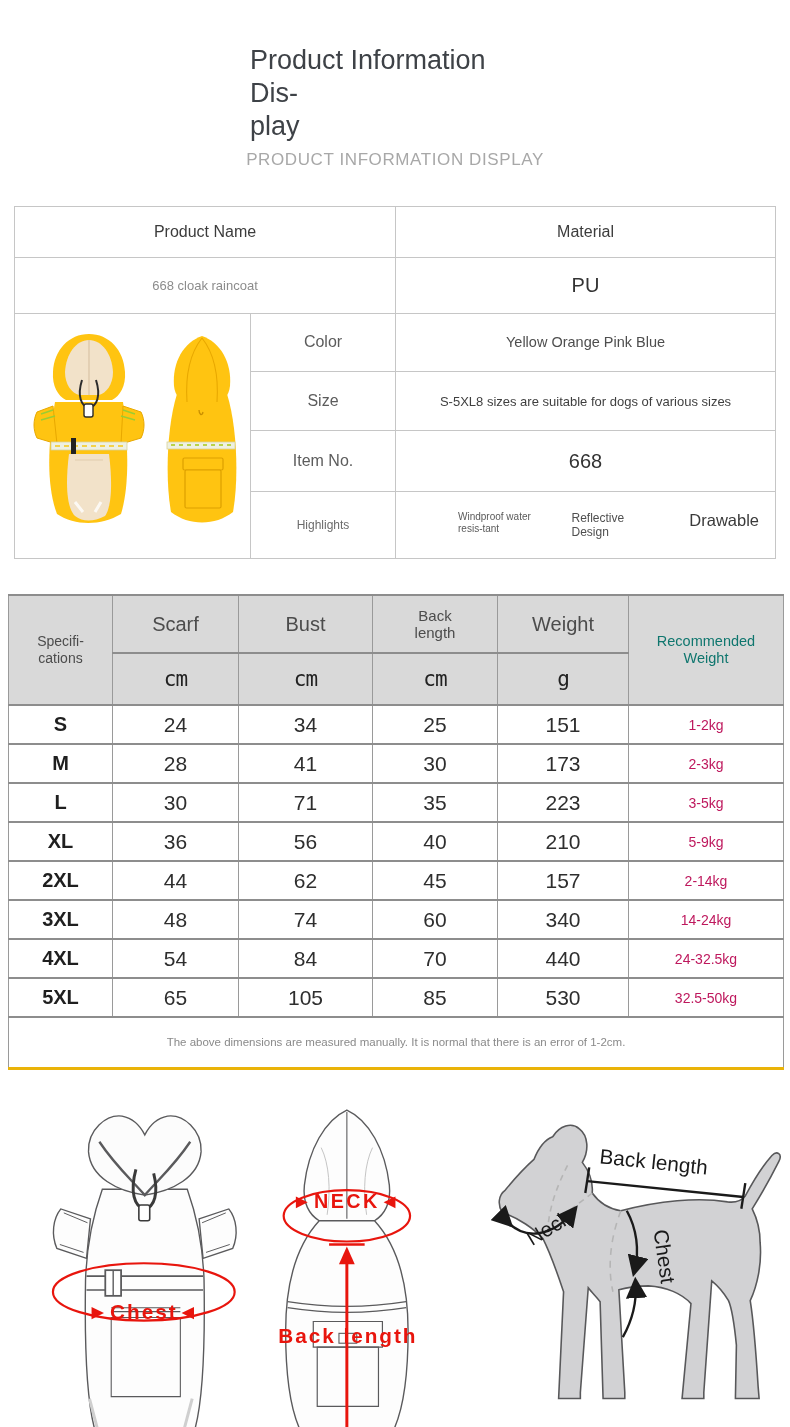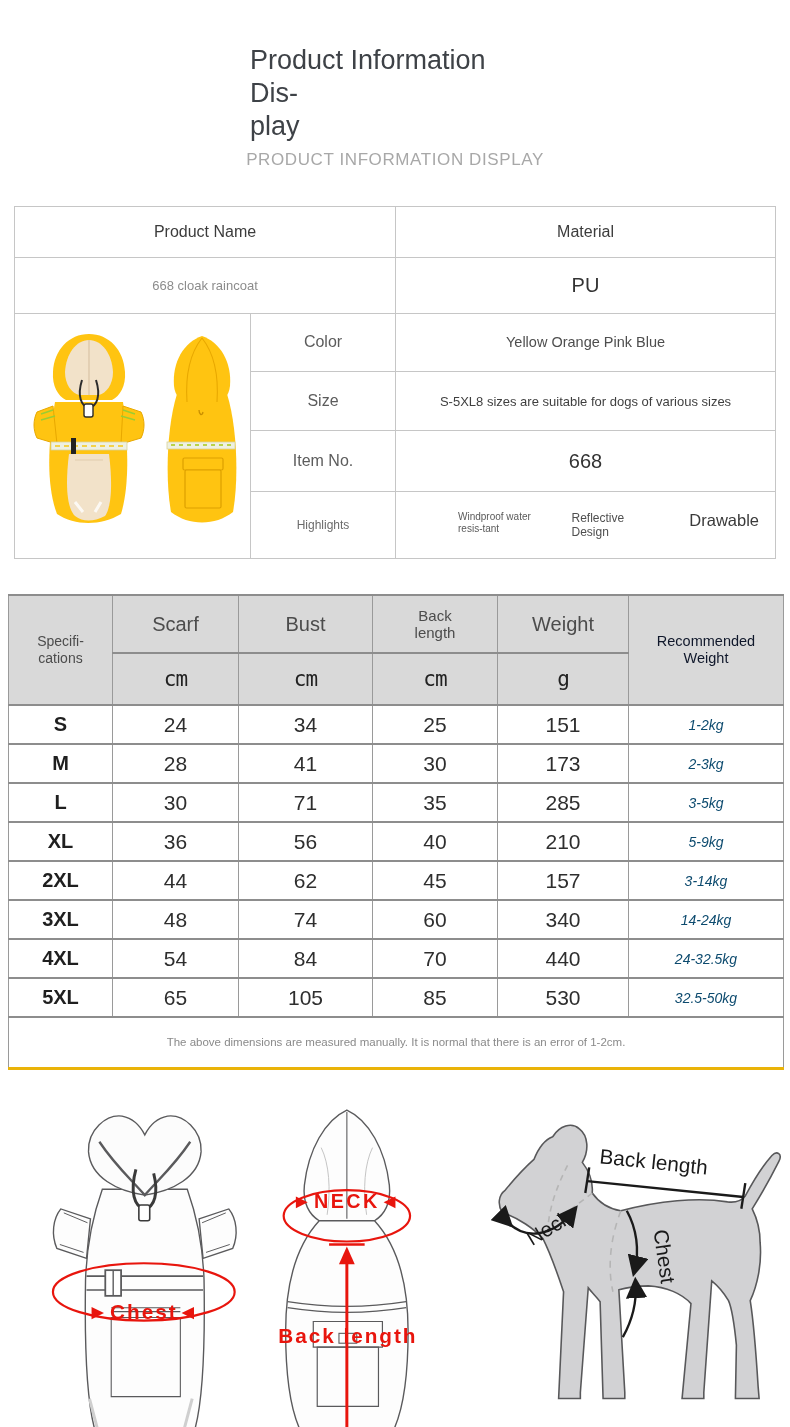--- a/index.html
+++ b/index.html
@@ -44,24 +44,24 @@
   table.size th, table.size td {
     border-left:1px solid #9a9a9a; border-right:1px solid #9a9a9a;
     border-top:2px solid #8d8d8d; border-bottom:2px solid #8d8d8d;
     text-align:center; vertical-align:middle; padding:0;
   }
   table.size thead th { background:#d9d9d9; font-weight:400; }
   .th-spec { font-size:14px; color:#4c4c4c; white-space:pre-line; line-height:1.25; }
   .th-col  { font-size:20px; color:#4c4c4c; height:58px; }
   .th-2ln  { font-size:15px; white-space:pre-line; line-height:1.15; }
   .th-unit { font-size:21px; font-weight:bold; color:#222; height:52px; font-family:"DejaVu Sans Mono","Liberation Mono",monospace; letter-spacing:-1px;}
-  .th-rec  { font-size:14.5px; color:#0f172a; white-space:pre-line; text-align:left; padding-left:13px; line-height:1.2; }
+  .th-rec  { font-size:14.5px; color:#0f766e; white-space:pre-line; text-align:left; padding-left:13px; line-height:1.2; }
   table.size tbody th { background:#fff; font-size:20px; font-weight:bold; color:#1f1f1f; height:39px; }
   table.size tbody td { font-size:21px; color:#2e2e2e; height:39px; }
-  table.size tbody td.rec { font-size:14px; color:#0c4a6e;font-style:italic; }
+  table.size tbody td.rec { font-size:14px; color:#be185d; }
   table.size tfoot td {
     height:51px; font-size:11.5px; color:#8a8a8a; border-bottom:3px solid #eab308;
   }
   
   .diagrams { margin-top:26px; display:flex; align-items:flex-start; padding-left:48px; }
   .diagrams svg { display:block; }
   .dg-front { margin-top:4px; }
   .dg-back  { margin-left:14px; }
   .dg-dog   { margin-left:10px; margin-top:8px; }
   svg text { font-family:"Liberation Sans","DejaVu Sans",sans-serif; }
@@ -193,38 +193,38 @@
       <td>41</td>
       <td>30</td>
       <td>173</td>
       <td class="rec">2-3kg</td>
     </tr>
     <tr>
       <th>L</th>
       <td>30</td>
       <td>71</td>
       <td>35</td>
-      <td>285</td>
+      <td>223</td>
       <td class="rec">3-5kg</td>
     </tr>
     <tr>
       <th>XL</th>
       <td>36</td>
       <td>56</td>
       <td>40</td>
       <td>210</td>
       <td class="rec">5-9kg</td>
     </tr>
     <tr>
       <th>2XL</th>
       <td>44</td>
       <td>62</td>
       <td>45</td>
       <td>157</td>
-      <td class="rec">3-14kg</td>
+      <td class="rec">2-14kg</td>
     </tr>
     <tr>
       <th>3XL</th>
       <td>48</td>
       <td>74</td>
       <td>60</td>
       <td>340</td>
       <td class="rec">14-24kg</td>
     </tr>
     <tr>

